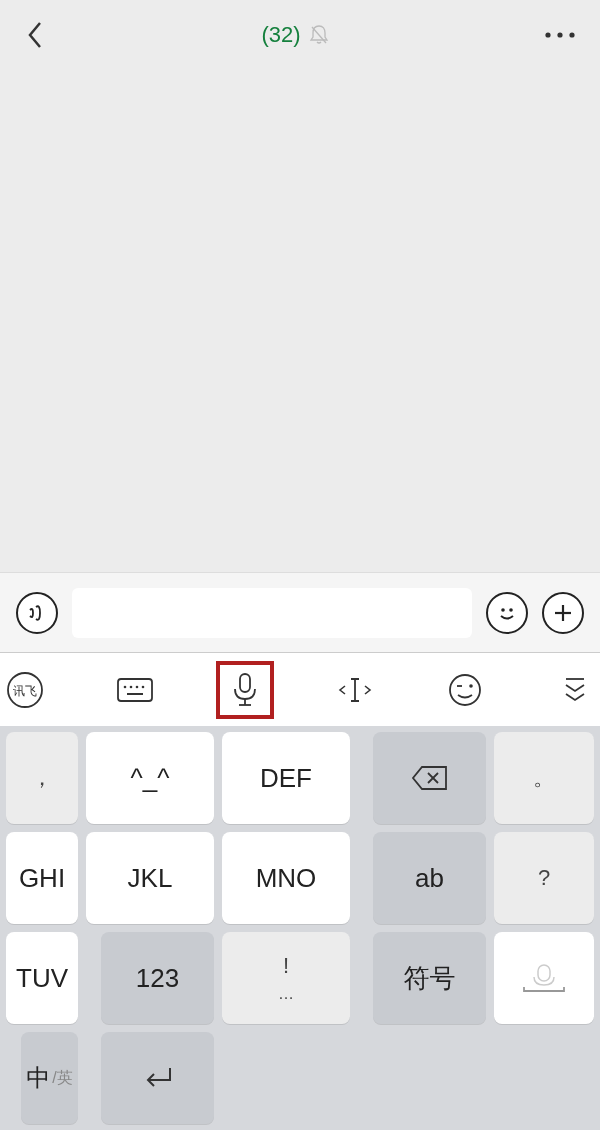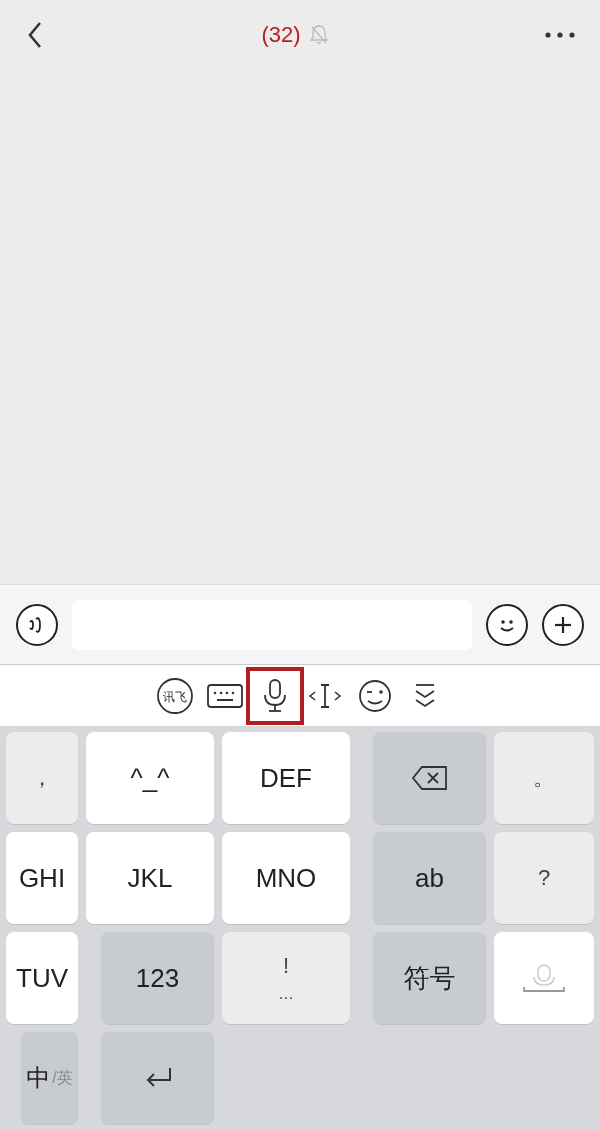--- a/index.html
+++ b/index.html
@@ -3,33 +3,33 @@
 <meta charset="utf-8">
 <style>
   * { box-sizing: border-box; margin: 0; padding: 0; }
   html, body { width: 600px; height: 1130px; font-family: -apple-system, "Helvetica Neue", Arial, sans-serif; background: #fff; }
   .screen { width: 600px; height: 1130px; display: flex; flex-direction: column; }
 
   
   .header { height: 70px; background: #ececec; display: flex; align-items: center; justify-content: space-between; padding: 0 20px; }
   .header .back { width: 30px; height: 30px; display:flex; align-items:center; justify-content:center; }
   .header .title-wrap { display:flex; align-items:center; gap:8px; }
-  .header .title { font-size: 22px; color:#b91c1c; }
+  .header .title { font-size: 22px; color:#15803d; }
   .header .more { width:40px; display:flex; align-items:center; justify-content:center; font-size:26px; color:#333; letter-spacing:2px; }
 
   
   .chat-body { flex: 1 1 auto; background: #ececec; }
 
   
   .input-bar { height: 80px; background: #f5f5f5; display:flex; align-items:center; padding:0 16px; gap:14px; border-top:1px solid #ddd; }
   .round-btn { width:42px; height:42px; border:2px solid #222; border-radius:50%; display:flex; align-items:center; justify-content:center; background:#fff; }
   .text-input { flex:1; height:50px; background:#fff; border-radius:6px; border:none; }
 
   
-  .kb-toolbar { height: 62px; background:#fff; display:flex; align-items:center; justify-content:center; border-top:1px solid #ccc; }
+  .kb-toolbar { height: 74px; background:#fff; display:flex; align-items:center; justify-content:space-between; border-top:1px solid #ccc; }
   .kb-tool { width:50px; height:50px; display:flex; align-items:center; justify-content:center; }
   .kb-tool.highlight { outline: 4px solid #b12020; }
 
   
   .keypad { background:#d6d8dc; padding:6px; display:grid; grid-template-columns: 72px 1fr 1fr 1fr 100px; grid-template-rows: repeat(4, 92px); gap:8px; }
   .key { background:#fff; border-radius:8px; display:flex; align-items:center; justify-content:center; font-size:26px; color:#222; box-shadow: 0 1px 0 rgba(0,0,0,0.1); }
   .key.func { background:#c8cbd0;margin-left:15px; }
   .key.side { background:#ececec; font-size:22px; color:#444; }
   .key .sub { font-size:16px; color:#888; margin-left:2px; }
   .key.space svg { opacity:.5; }

